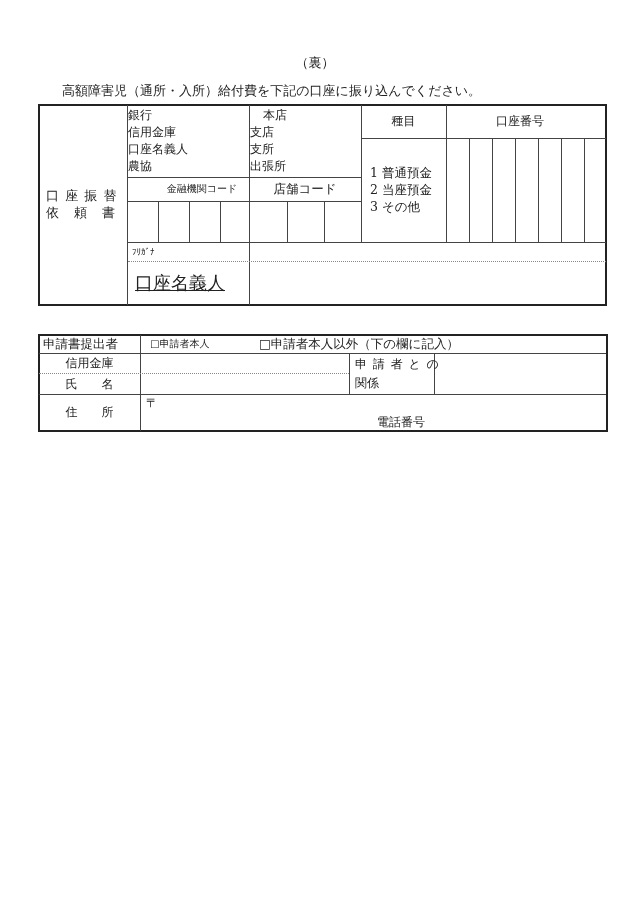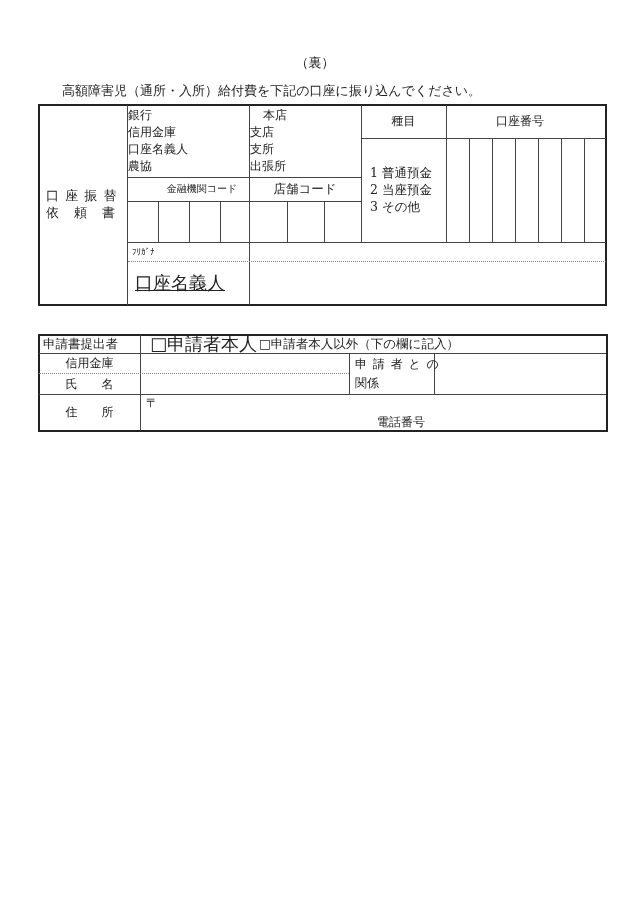--- a/index.html
+++ b/index.html
@@ -91,21 +91,21 @@
 <div class="box" style="left:38px;top:334px;width:570px;height:98px;"></div>
 
 <div class="vl" style="left:140px;top:335px;height:96px;"></div>
 <div class="hl" style="left:39px;top:353px;width:567px;"></div>
 <div class="hl" style="left:39px;top:394px;width:567px;"></div>
 <div class="dot" style="left:39px;top:373px;width:310px;"></div>
 <div class="vl" style="left:349px;top:353px;height:41px;"></div>
 <div class="vl" style="left:434px;top:353px;height:41px;"></div>
 
 <div class="t" style="left:43px;top:337px;font-size:12.5px;">申請書提出者</div>
-<div class="t" style="left:150px;top:337px;font-size:18px;">□申請者本人</div>
+<div class="t" style="left:150px;top:337px;font-size:10px;">□申請者本人</div>
 <div class="t" style="left:259px;top:337px;font-size:12.5px;">□申請者本人以外（下の欄に記入）</div>
 
 <div class="t c" style="left:39px;width:101px;top:356px;">信用金庫</div>
 <div class="t c" style="left:39px;width:101px;top:377px;">氏　　名</div>
 <div class="abs" style="left:141px;top:354px;width:208px;height:19px;"></div>
 <div class="abs" style="left:141px;top:374px;width:208px;height:20px;"></div>
 
 <div class="t" style="left:355px;top:357px;letter-spacing:1px;">申 請 者 と の</div>
 <div class="t" style="left:355px;top:376px;">関係</div>
 <div class="abs" style="left:435px;top:354px;width:171px;height:40px;"></div>

